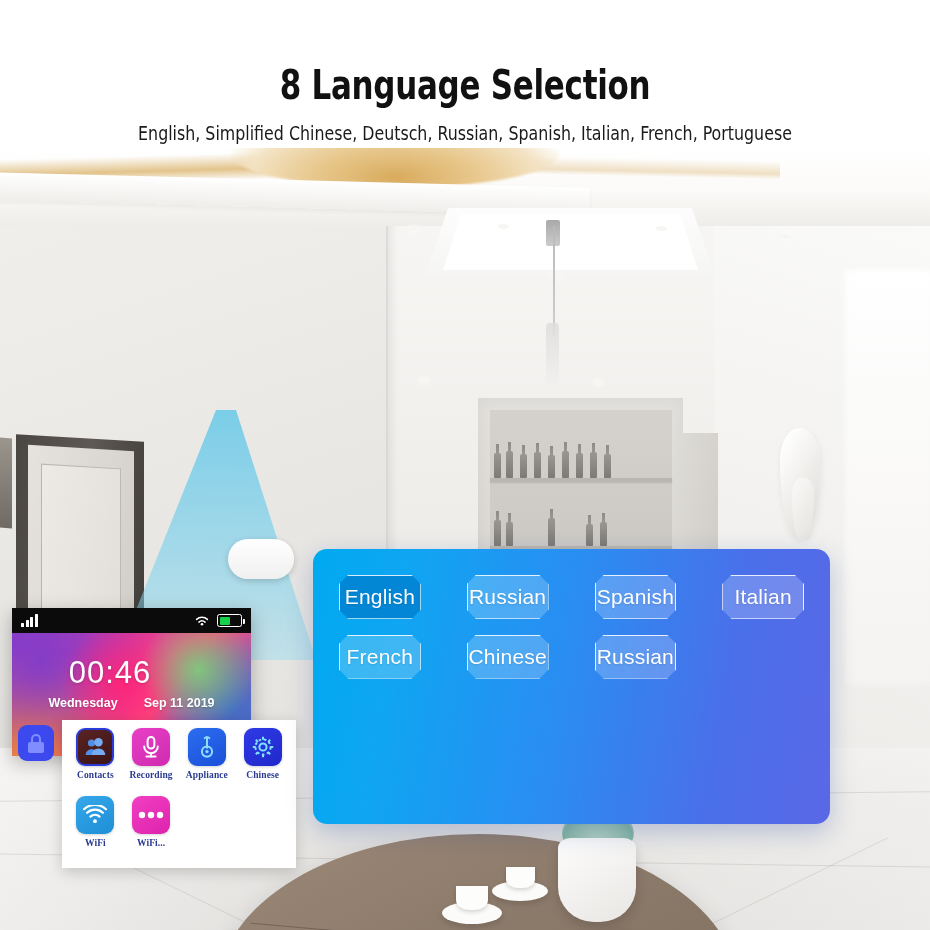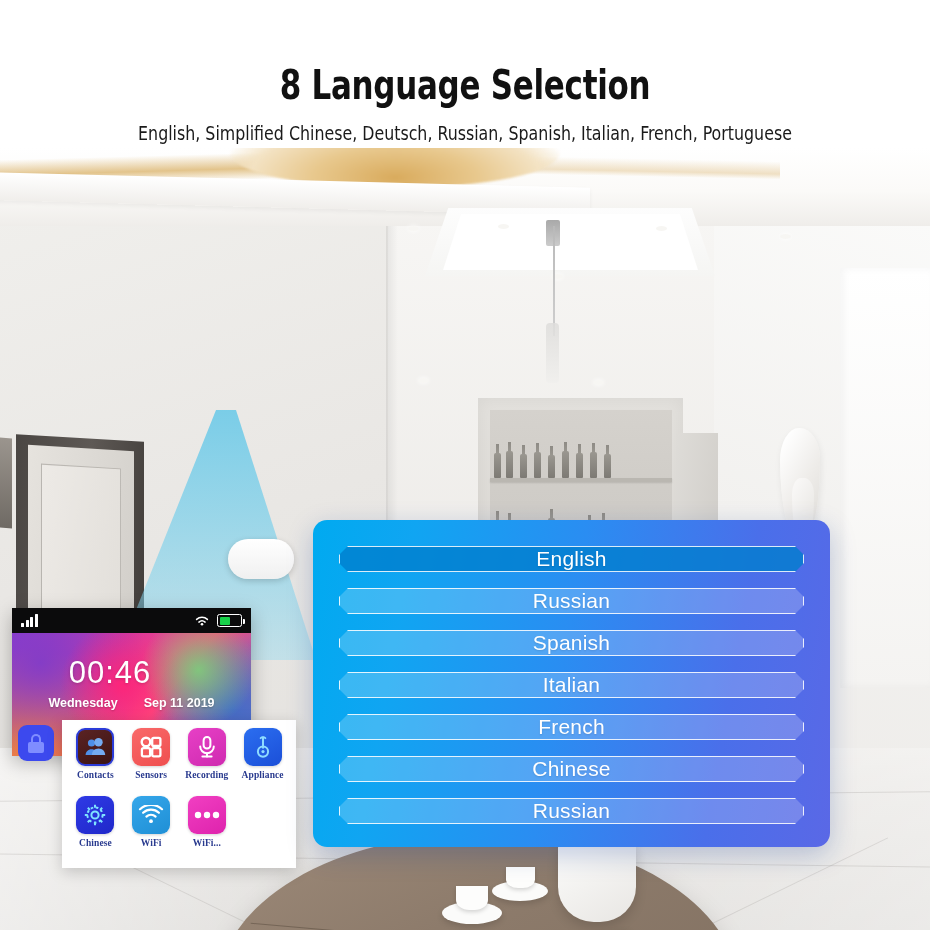--- a/index.html
+++ b/index.html
@@ -323,27 +323,27 @@
   .ic-sensors{ background:linear-gradient(150deg,#f96a6a,#ef4e4e); }
   .ic-recording{ background:linear-gradient(150deg,#e740c6,#cf2ab0); }
   .ic-appliance{ background:linear-gradient(150deg,#2b6ef0,#1b4fd8); }
   .ic-system{ background:linear-gradient(150deg,#2f3ae6,#1f28c9); }
   .ic-phone{ background:linear-gradient(150deg,#1f9b3a,#107a2a); }
   .ic-wifi{ background:linear-gradient(150deg,#35a7ea,#1f8fd6); }
   .ic-more{ background:linear-gradient(150deg,#f13fc2,#de23ad); }
 
   
   .lang-panel{
-    position:absolute; left:313px; top:372px; width:517px; height:327px;
+    position:absolute; left:313px; top:401px; width:517px; height:275px;
     background:linear-gradient(100deg,#00aaf0 0%, #10a5f2 18%, #2a8df2 48%, #4a6fea 78%, #5a68e6 100%);
     border-radius:14px;
     box-shadow:0 8px 26px rgba(20,60,150,0.25);
     z-index:8;
     padding:26px 26px;
-    display:grid; grid-template-columns:1fr; grid-template-rows:repeat(4,1fr);
+    display:grid; grid-template-columns:1fr 1fr 1fr 1fr; grid-template-rows:repeat(4,1fr);
     column-gap:46px; row-gap:16px;
   }
   .lang-btn{
     position:relative;
     display:flex; align-items:center; justify-content:center;
     color:#ffffff; font-size:21px; letter-spacing:.2px;
     font-family:"Liberation Sans", sans-serif;
     background:rgba(255,255,255,0.20);
     border:1px solid rgba(255,255,255,0.85);
     clip-path: polygon(9px 0, calc(100% - 9px) 0, 100% 9px, 100% calc(100% - 9px), calc(100% - 9px) 100%, 9px 100%, 0 calc(100% - 9px), 0 9px);
@@ -484,32 +484,20 @@
           <svg width="24" height="20" viewBox="0 0 24 20">
             <circle cx="8.5" cy="6" r="3.6" fill="#4f8fe8"></circle>
             <path d="M2.6 18c0-3.3 2.6-5.8 5.9-5.8S14.4 14.7 14.4 18z" fill="#4f8fe8"></path>
             <circle cx="15.5" cy="5.3" r="4.2" fill="#74abf2"></circle>
             <path d="M8.8 18c0-3.7 3-6.5 6.7-6.5S22.2 14.3 22.2 18z" fill="#74abf2"></path>
           </svg>
         </div>
         <div class="app-label">Contacts</div>
       </div>
 
-      <div class="app">
-        <div class="app-icon ic-sensors">
-          <svg width="24" height="24" viewBox="0 0 24 24">
-            <circle cx="7" cy="7" r="4.3" fill="none" stroke="#fff" stroke-width="2.4"></circle>
-            <circle cx="7" cy="7" r="1.1" fill="#f96a6a"></circle>
-            <rect x="13.2" y="2.8" width="8.2" height="8.2" rx="1.6" fill="none" stroke="#fff" stroke-width="2.3"></rect>
-            <rect x="2.9" y="13.1" width="8.2" height="8.2" rx="1.6" fill="none" stroke="#fff" stroke-width="2.3"></rect>
-            <rect x="13.2" y="13.1" width="8.2" height="8.2" rx="1.6" fill="none" stroke="#fff" stroke-width="2.3"></rect>
-          </svg>
-        </div>
-        <div class="app-label">Sensors</div>
-      </div>
 
       <div class="app">
         <div class="app-icon ic-recording">
           <svg width="22" height="24" viewBox="0 0 22 24">
             <rect x="7.6" y="2" width="6.8" height="11.6" rx="3.4" fill="none" stroke="#fff" stroke-width="2"></rect>
             <path d="M4.2 11.4a6.8 6.8 0 0 0 13.6 0" stroke="#fff" stroke-width="2" fill="none" stroke-linecap="round"></path>
             <path d="M11 18.2v3.2" stroke="#fff" stroke-width="2" stroke-linecap="round"></path>
             <path d="M6.4 21.6h9.2" stroke="#fff" stroke-width="2" stroke-linecap="round"></path>
           </svg>
         </div>

